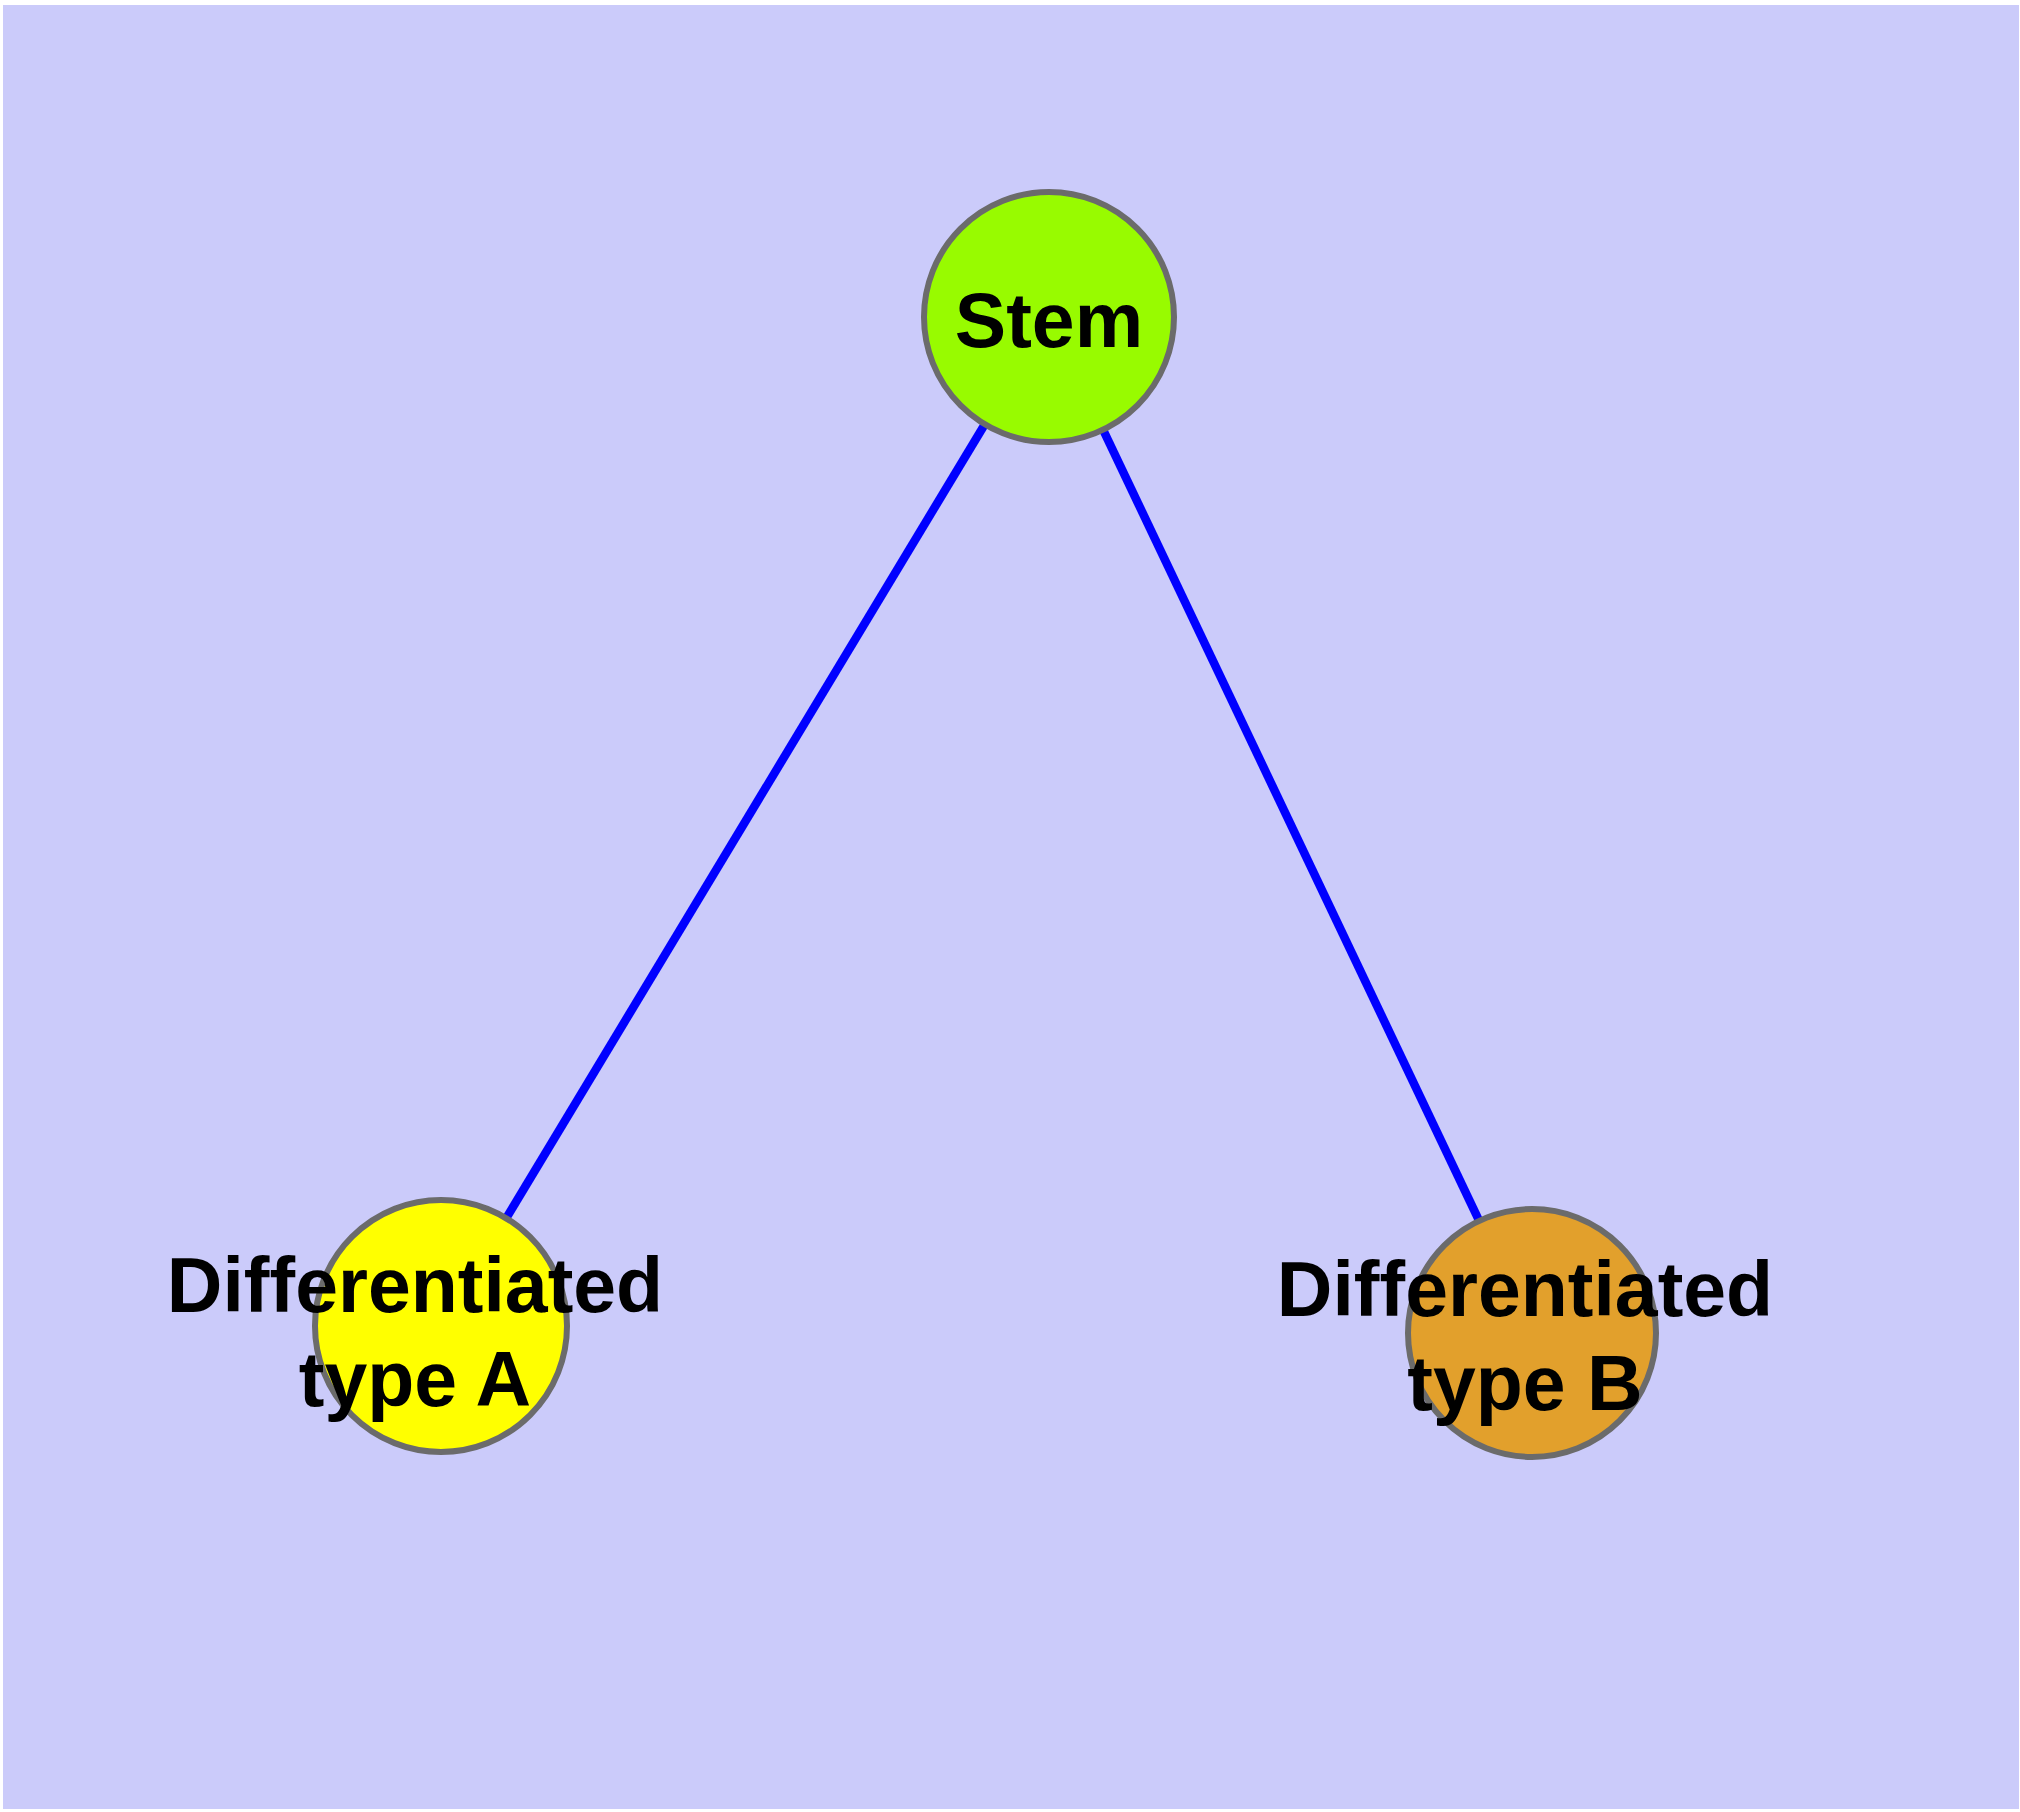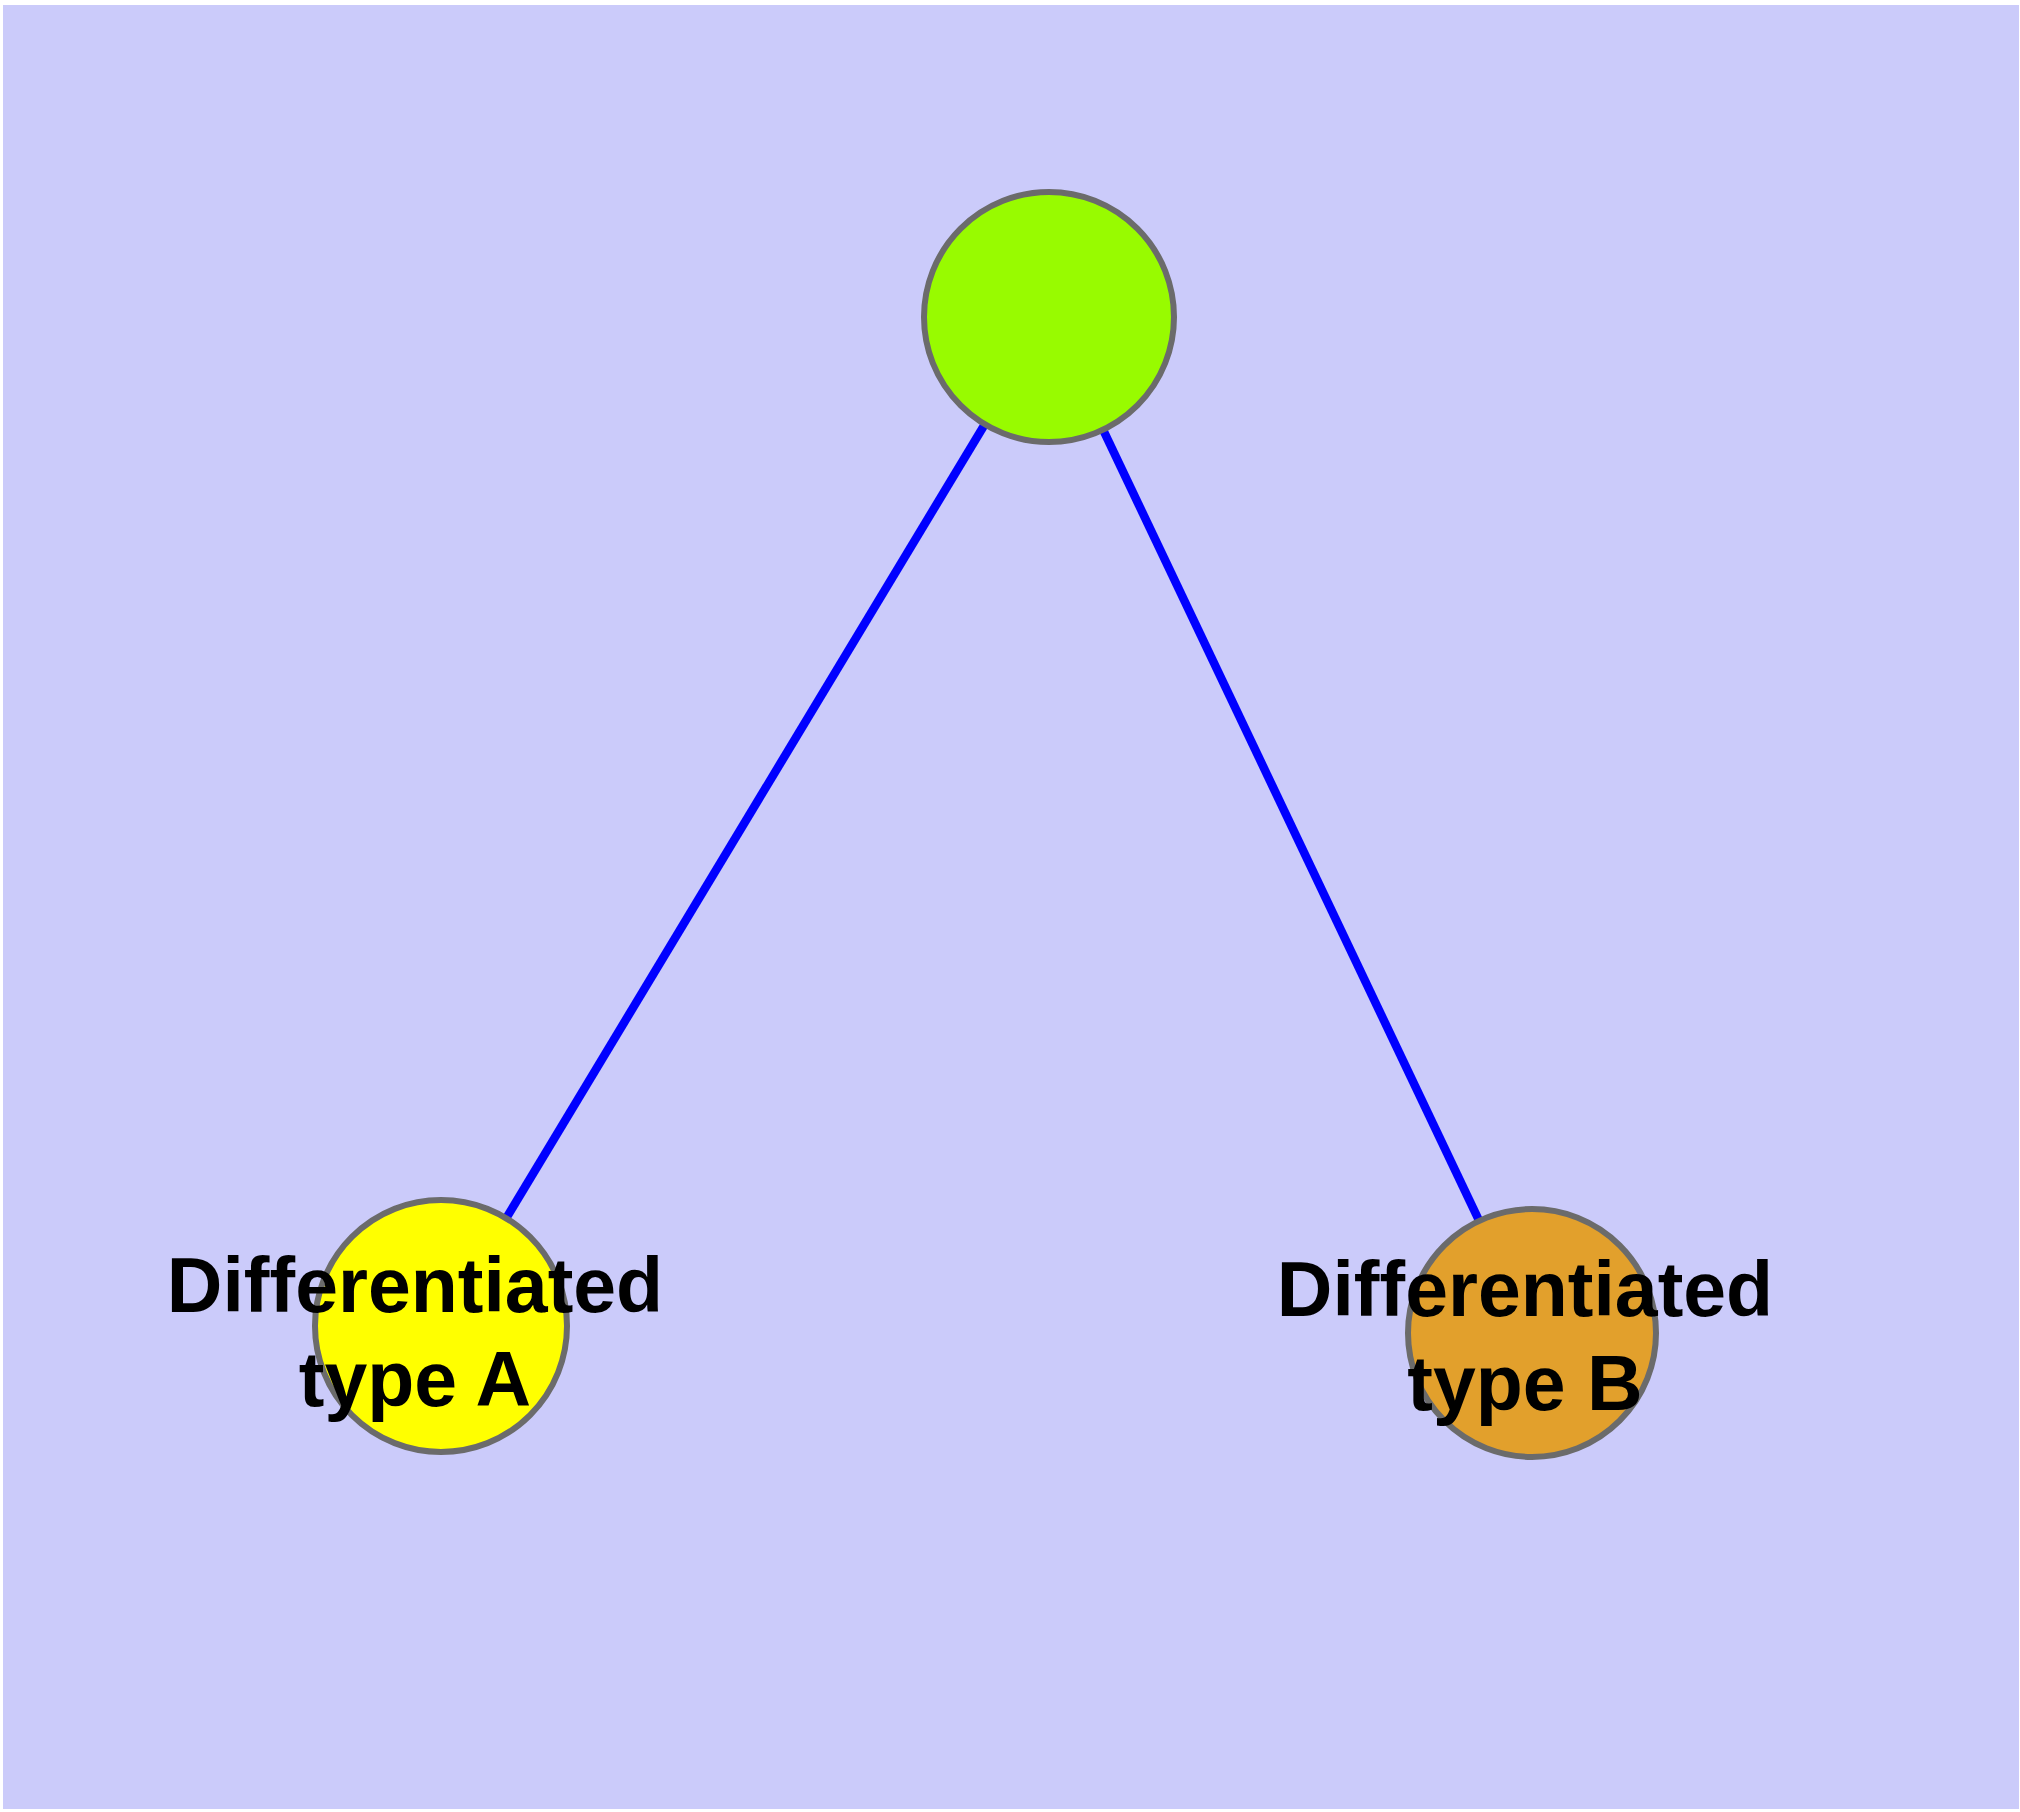--- a/index.html
+++ b/index.html
@@ -55,18 +55,19 @@
 
   <svg id="edges-svg" viewBox="0 0 2384 2138" width="2021" height="1812">
     <line x1="1238" y1="374" x2="520" y2="1565" stroke="#0000FF" stroke-width="10"></line>
     <line x1="1238" y1="374" x2="1808" y2="1573" stroke="#0000FF" stroke-width="10"></line>
   </svg>
 
   <div class="node-circle" style="left: 1049px; top: 317px; width: 256px; height: 256px; background: rgb(152, 251, 0); border: 6px solid rgb(107, 107, 107);"></div>
   <div class="node-circle" style="left: 441px; top: 1326px; width: 258px; height: 258px; background: rgb(255, 255, 0); border: 6px solid rgb(107, 107, 107);"></div>
   <div class="node-circle" style="left: 1532px; top: 1333px; width: 254px; height: 254px; background: rgb(226, 160, 44); border: 6px solid rgb(107, 107, 107);"></div>
 
+  <div class="node-label" style="left: 1049px; top: 320px; color: rgb(0, 0, 0);">Stem</div>
   <div class="node-label" style="left: 415px; top: 1332px; color: rgb(0, 0, 0);">Differentiated
 type A</div>
   <div class="node-label" style="left: 1525px; top: 1336px; color: rgb(0, 0, 0);">Differentiated
 type B</div>
 </div>
 
 
 </body></html>

